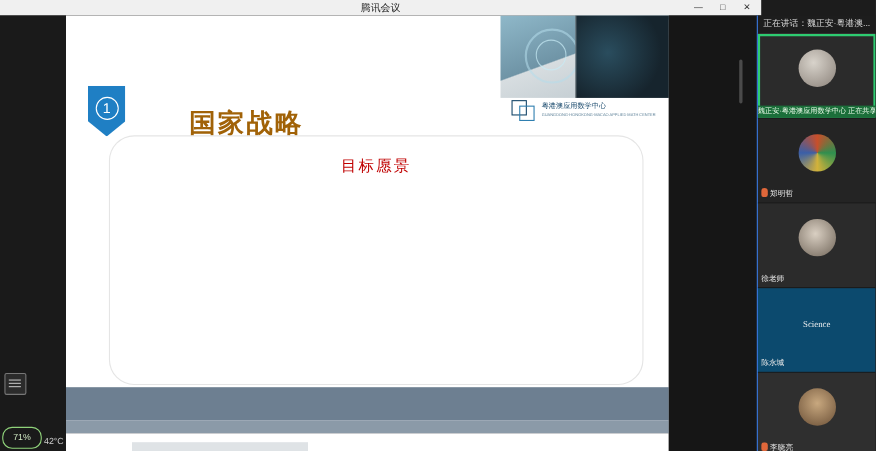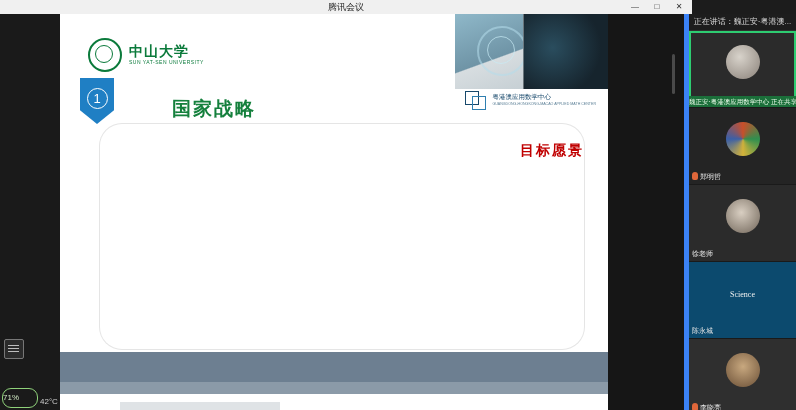--- a/index.html
+++ b/index.html
@@ -99,20 +99,21 @@
     position: absolute;
     left: 2px;
     bottom: 2px;
     width: 34px;
     height: 18px;
     border-radius: 9px;
     border: 1px solid #8fd27a;
     color: #cfe8c2;
     font-size: 8px;
     line-height: 18px;
+    text-align: center;
   }
   .temp-label {
     position: absolute;
     left: 40px;
     bottom: 4px;
     color: #cccccc;
     font-size: 8px;
   }
 
   
@@ -273,44 +274,44 @@
     border-radius: 50%;
     line-height: 19px;
     font-size: 13px;
     margin-top: 6px;
   }
 
   .slide-h1 {
     position: absolute;
     left: 112px;
     top: 82px;
-    color: #15803d;
-    font-size: 19px;
+    color: #a16207;
+    font-size: 24px;
     font-weight: bold;
     letter-spacing: 2px;
   }
 
   .slide-card {
     position: absolute;
     left: 40px;
     top: 110px;
     width: 484px;
     height: 225px;
     background: #ffffff;
     border-radius: 22px;
     box-shadow: 0 0 0 1px #e5e5e5;
   }
   .slide-h2 {
     position: absolute;
     left: 0; right: 0;
     top: 18px;
-    text-align: right;
+    text-align: center;
     color: #c00000;
     font-size: 14px;
-    font-weight: bold;
+    font-weight: normal;
     letter-spacing: 2px;
   }
   .slide-body {
     position: absolute;
     left: 28px;
     top: 48px;
     width: 428px;
     color: #141414;
     font-size: 13.5px;
     line-height: 21px;
@@ -371,21 +372,21 @@
   }
 
   
   .panel {
     position: absolute;
     top: 14px;
     right: 0;
     width: 107px;
     height: 396px;
     background: #212121;
-    border-left: 5px solid #3b82f6;
+    border-left: 1px solid #3b82f6;
   }
   .panel-header {
     height: 16px;
     line-height: 16px;
     color: #d8d8d8;
     font-size: 8px;
     text-align: center;
     background: #1d1d1d;
     border-bottom: 1px solid #303030;
     overflow: hidden;
@@ -491,27 +492,20 @@
     <div class="slide">
       <div class="slide-band-top"></div>
 
       <div class="photo-strip">
         <div class="ps-ring"></div>
         <div class="ps-ring2"></div>
         <div class="ps-dark"></div>
         <div class="ps-line"></div>
       </div>
 
-      <div class="uni-logo">
-        <div class="uni-seal"></div>
-        <div>
-          <div class="uni-name">中山大学</div>
-          <div class="uni-sub">SUN YAT-SEN UNIVERSITY</div>
-        </div>
-      </div>
 
       <div class="math-center">
         <div class="mc-glyph">
           <div class="b1"></div>
             <div class="b2"></div>
         </div>
         <div>
           <div class="mc-text-cn">粤港澳应用数学中心</div>
           <div class="mc-text-en">GUANGDONG-HONGKONG-MACAO APPLIED MATH CENTER</div>
         </div>

